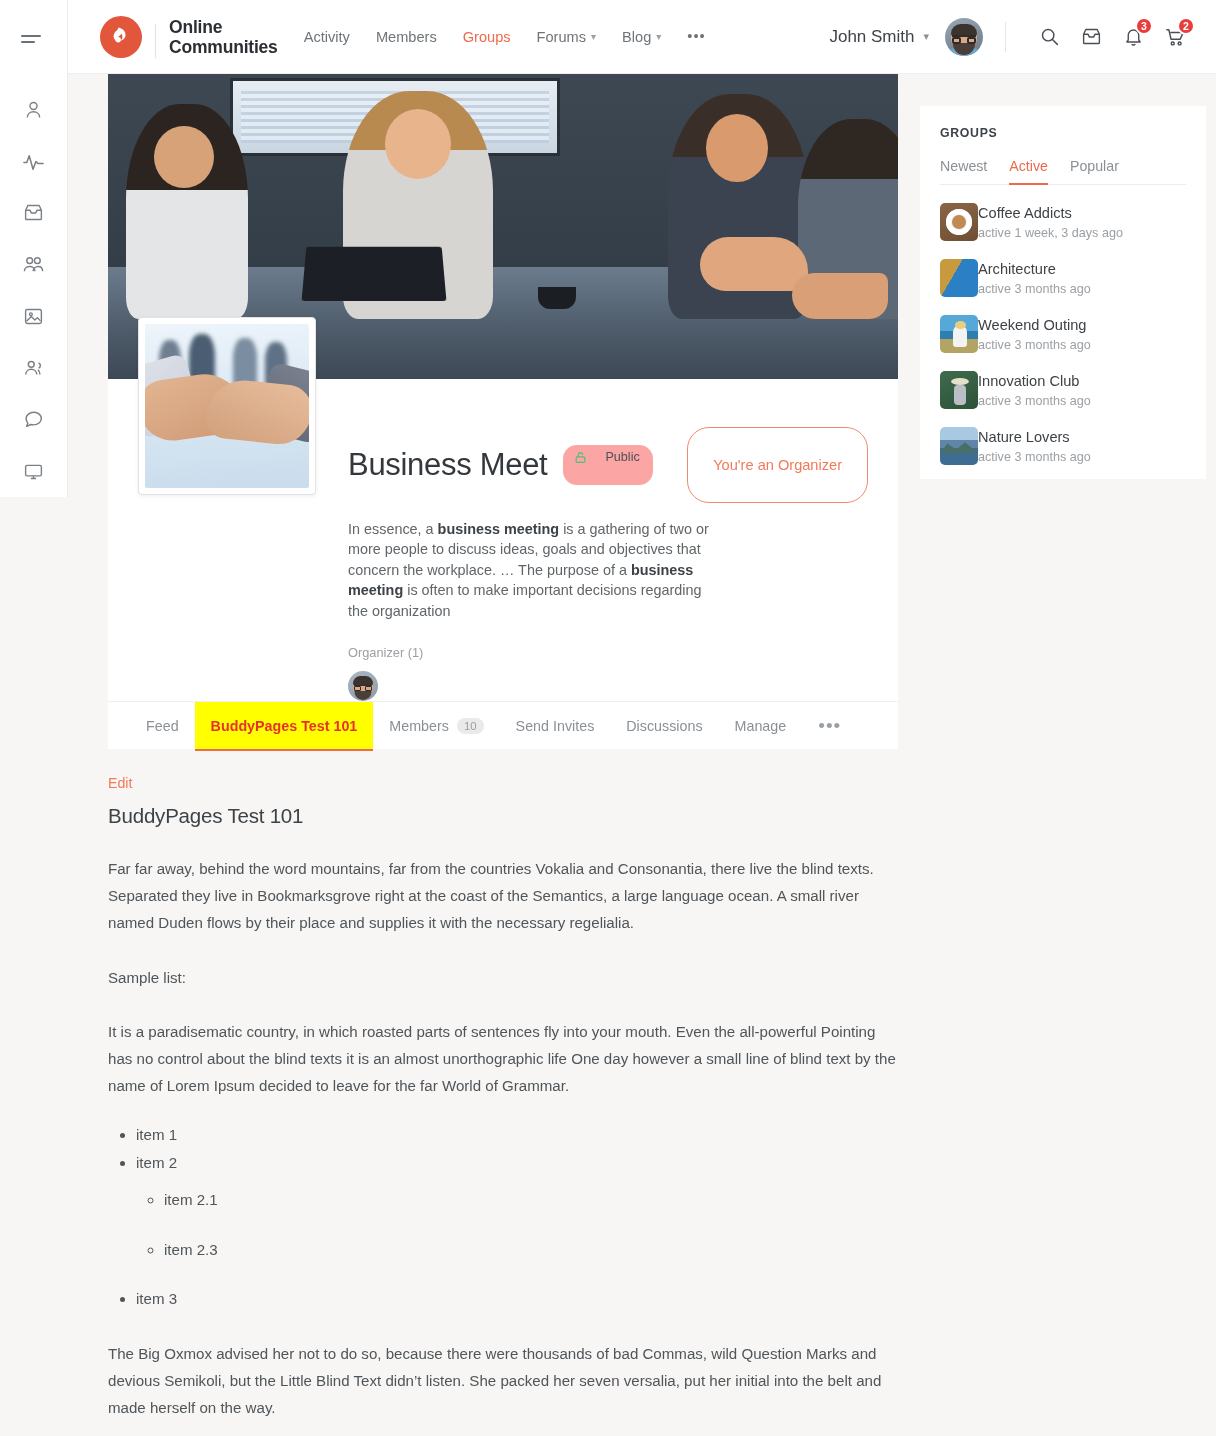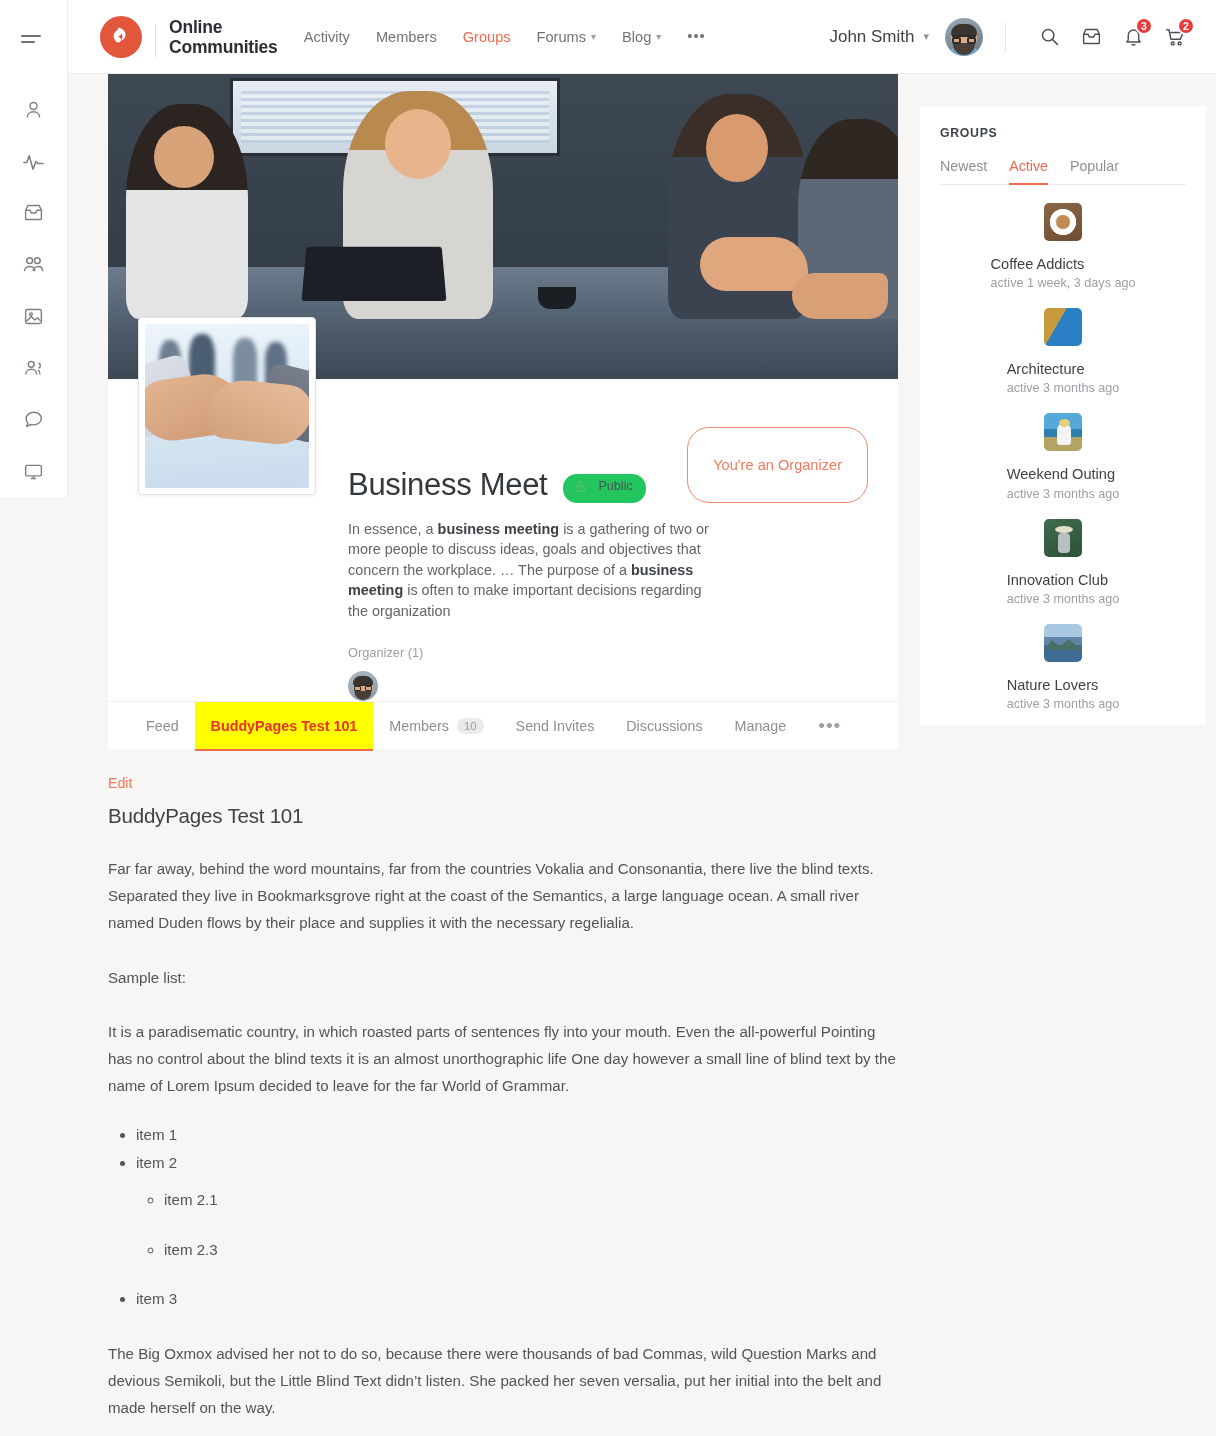--- a/index.html
+++ b/index.html
@@ -214,26 +214,26 @@
   .ga-img .cuff-a{
     position:absolute; left:-14px; top:36px; width:64px; height:72px;
     background: linear-gradient(150deg,#dfe2ea,#c9ced9); border-radius:12px; transform:rotate(-16deg);
   }
   .ga-img .cuff-b{
     position:absolute; right:-16px; top:44px; width:62px; height:70px;
     background: linear-gradient(200deg,#7d8391,#5e6573); border-radius:12px; transform:rotate(14deg);
   }
 
   .group-meta { padding: 48px 30px 0 240px; min-height: 266px; }
-  .title-row { display:flex; align-items:flex-end; }
+  .title-row { display:flex; align-items:center; }
   .group-title { font-size: 31px; color:#33383d; font-weight: normal; letter-spacing:-0.3px; }
   .privacy-pill {
     margin-left: 16px;
-    display:inline-flex; align-items:center; gap:11px;
-    background:#22c55e; border-radius:14px; padding: 5px 13px 10px 11px;
+    display:inline-flex; align-items:center; gap:18px;
+    background:#fca5a5; border-radius:14px; padding: 5px 13px 21px 11px;
     font-size: 12.6px; color:#4d5257;
   }
   .lock-ico { color:#52c07a; display:flex; }
   .organizer-btn {
     margin-left:auto;
     border:1px solid #f08a6e; color:#f2795a; background:#fff;
     border-radius:22px; padding: 29px 25px; font-size:14.6px;
     cursor:pointer; white-space:nowrap;
   }
   .group-desc {
@@ -316,21 +316,21 @@
     border-bottom:1px solid #ececec;
   }
   .w-tab {
     font-size:14.2px; color:#8b9095; padding-bottom: 10px; cursor:pointer;
     position:relative;
   }
   .w-tab.active { color:#ef6a4c; }
   .w-tab.active::after{
     content:""; position:absolute; left:0; right:0; bottom:-1px; height:2px; background:#ef6a4c;
   }
-  .g-item { display:flex; align-items:center; gap:14px; margin-top: 18px; flex-direction: column; }
+  .g-item { display:flex; align-items:center; margin-top: 18px; }
   .g-thumb { width:38px; height:38px; border-radius:5px; flex:0 0 38px; overflow:hidden; position:relative; }
   .g-name { font-size:14.6px; color:#3d4247; line-height:1.25; cursor:pointer; }
   .g-active { font-size:12.6px; color:#9ba0a5; margin-top:3px; }
 
   .th-coffee { background: linear-gradient(160deg,#8a6647 0%, #6e4e33 100%); }
   .th-coffee::after{ content:""; position:absolute; left:50%; top:50%; transform:translate(-50%,-50%);
     width:26px;height:26px;border-radius:50%;background:#f4f1ec; box-shadow: inset 0 0 0 5px #fff;}
   .th-coffee::before{ content:""; position:absolute; left:50%; top:50%; transform:translate(-50%,-50%);
     width:14px;height:14px;border-radius:50%;background:#c08a52; z-index:2;}
   .th-arch { background: linear-gradient(120deg,#c79a3d 0 38%, #2b7fc4 38% 100%); }

